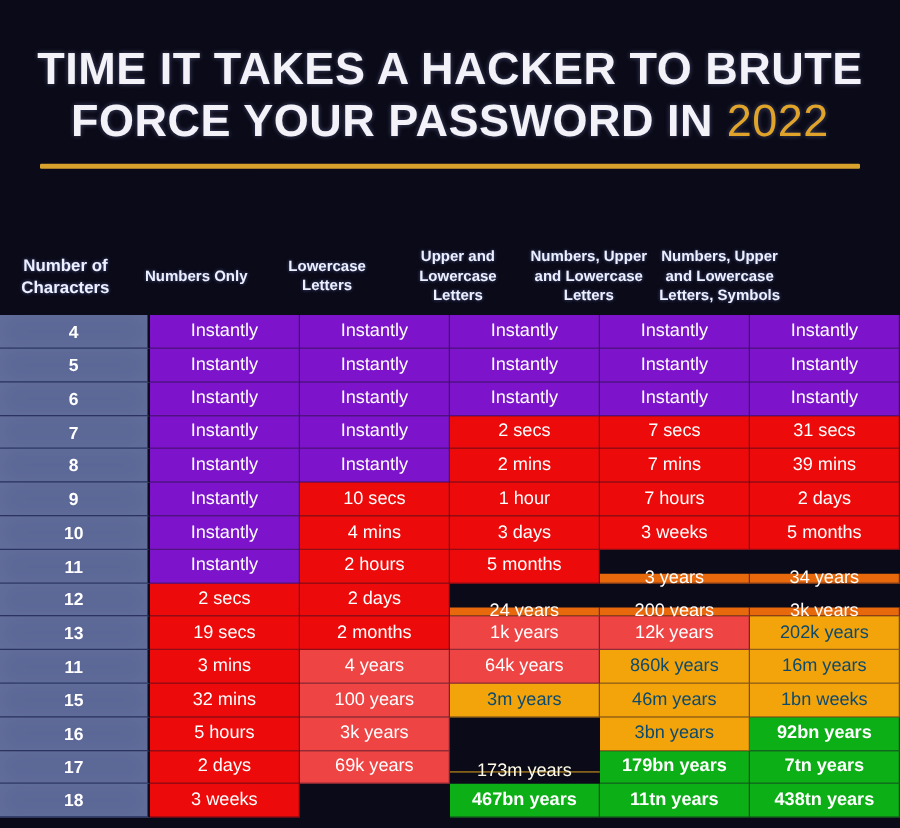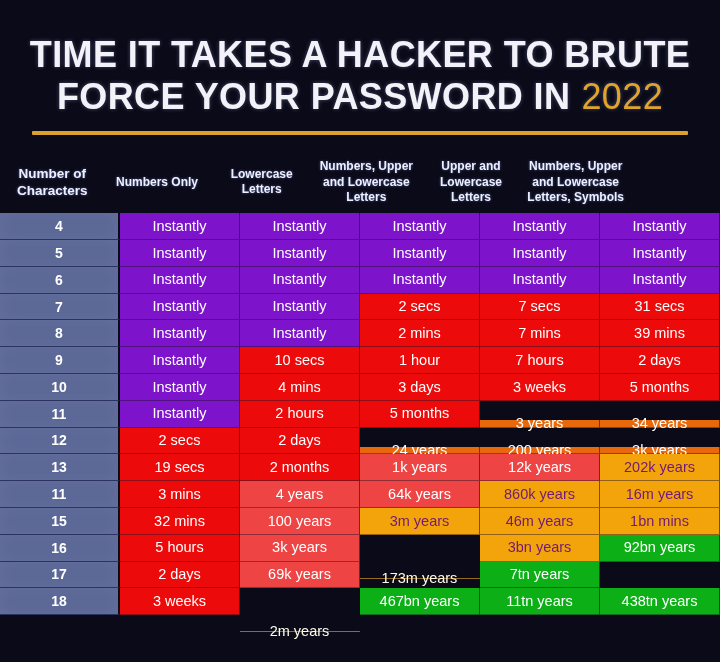--- a/index.html
+++ b/index.html
@@ -56,20 +56,21 @@
   
   .table-wrap{
     margin-top:16px;
     width:720px;
   }
   .head-row{
     display:flex;
     width:628px;
     height:62px;
     align-items:flex-start;
+    margin-top:39px;
   }
   .head-cell{
     color:#edf0ff;
     font-weight:bold;
     font-size:12px;
     line-height:1.28;
     text-align:center;
     padding:0 3px;
     box-sizing:border-box;
     display:flex;
@@ -111,45 +112,45 @@
     font-size:14px;
     border-right:2px solid #0a0a18;
     border-bottom:1px solid #2b3460;
     box-shadow:inset 0 0 18px rgba(255,255,255,0.06);
   }
   
   .c-purple{ background:#7d14cb; }
   .c-red{    background:#ed0a0a; }
   .c-orange1{background:#e8690c;margin-top:19px; }
   .c-orange2{background:#ef4444; }
-  .c-amber1{ background:#f3a40b; color:#701a75; }
+  .c-amber1{ background:#f3a40b; color:#0c4a6e; }
   .c-amber2{ background:#f7b715; color:#fffbe8;margin-top:43px; }
-  .c-green{  background:#0cb016; color:#ffffff; }
+  .c-green{  background:#0cb016; color:#ffffff;font-weight:bold; }
 </style>
 </head>
 <body>
 
 <div id="infographic">
 
   <div class="title-block">
     <div class="title-line">TIME IT TAKES A HACKER TO BRUTE</div>
     <div class="title-line title-line-2">
       <span>FORCE YOUR PASSWORD IN</span>
       <span class="title-year">2022</span>
     </div>
     <div class="title-rule"></div>
   </div>
 
   <div class="table-wrap">
     <div class="head-row" id="head-row">
         <div class="head-cell first">Number of Characters</div>
         <div class="head-cell data">Numbers Only</div>
         <div class="head-cell data">Lowercase Letters</div>
+        <div class="head-cell data">Upper and Lowercase Letters</div>
         <div class="head-cell data">Numbers, Upper and Lowercase Letters</div>
-        <div class="head-cell data">Upper and Lowercase Letters</div>
         <div class="head-cell data">Numbers, Upper and Lowercase Letters, Symbols</div>
       </div>
     <div class="body-rows" id="body-rows">
         <div class="row">
           <div class="cell idx">4</div>
           <div class="cell c-purple">Instantly</div>
           <div class="cell c-purple">Instantly</div>
           <div class="cell c-purple">Instantly</div>
           <div class="cell c-purple">Instantly</div>
           <div class="cell c-purple">Instantly</div>
@@ -233,35 +234,36 @@
           <div class="cell c-orange2">64k years</div>
           <div class="cell c-amber1">860k years</div>
           <div class="cell c-amber1">16m years</div>
         </div>
         <div class="row">
           <div class="cell idx">15</div>
           <div class="cell c-red">32 mins</div>
           <div class="cell c-orange2">100 years</div>
           <div class="cell c-amber1">3m years</div>
           <div class="cell c-amber1">46m years</div>
-          <div class="cell c-amber1">1bn mins</div>
+          <div class="cell c-amber1">1bn weeks</div>
         </div>
         <div class="row">
           <div class="cell idx">16</div>
           <div class="cell c-red">5 hours</div>
           <div class="cell c-orange2">3k years</div>
           <div class="cell c-amber2">173m years</div>
           <div class="cell c-amber1">3bn years</div>
           <div class="cell c-green">92bn years</div>
         </div>
         <div class="row">
           <div class="cell idx">17</div>
           <div class="cell c-red">2 days</div>
           <div class="cell c-orange2">69k years</div>
           <div class="cell c-amber2">9bn years</div>
+          <div class="cell c-green">179bn years</div>
           <div class="cell c-green">7tn years</div>
         </div>
         <div class="row">
           <div class="cell idx">18</div>
           <div class="cell c-red">3 weeks</div>
           <div class="cell c-amber2">2m years</div>
           <div class="cell c-green">467bn years</div>
           <div class="cell c-green">11tn years</div>
           <div class="cell c-green">438tn years</div>
         </div>

